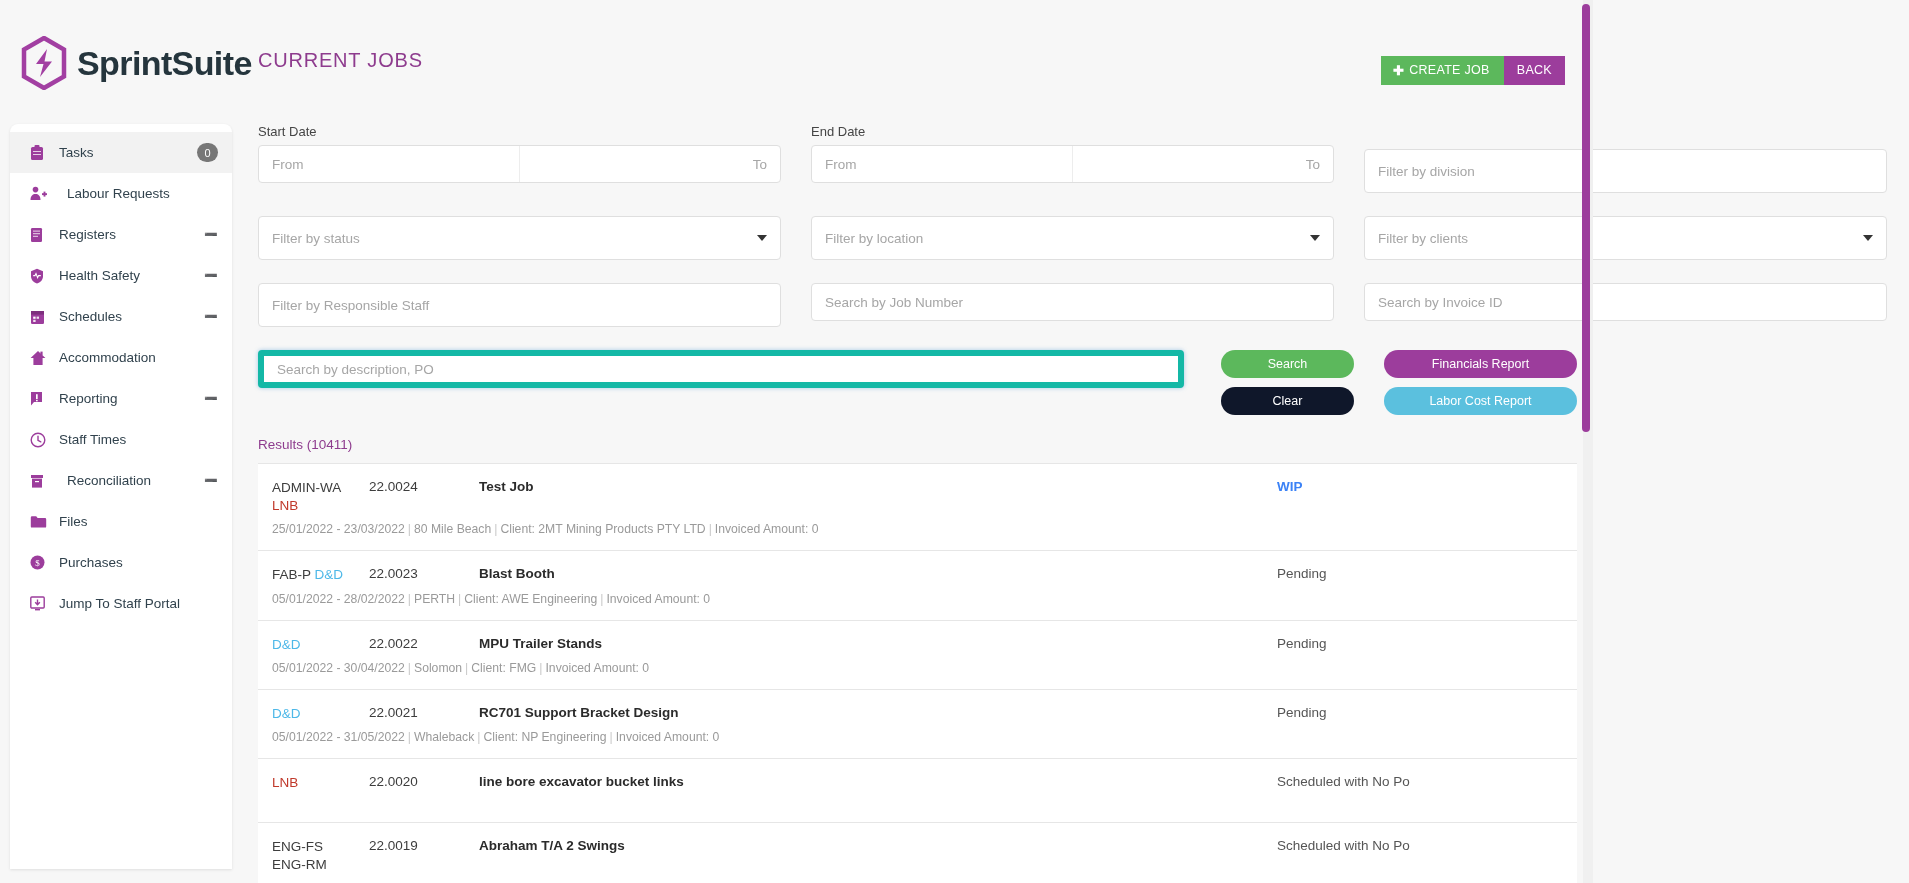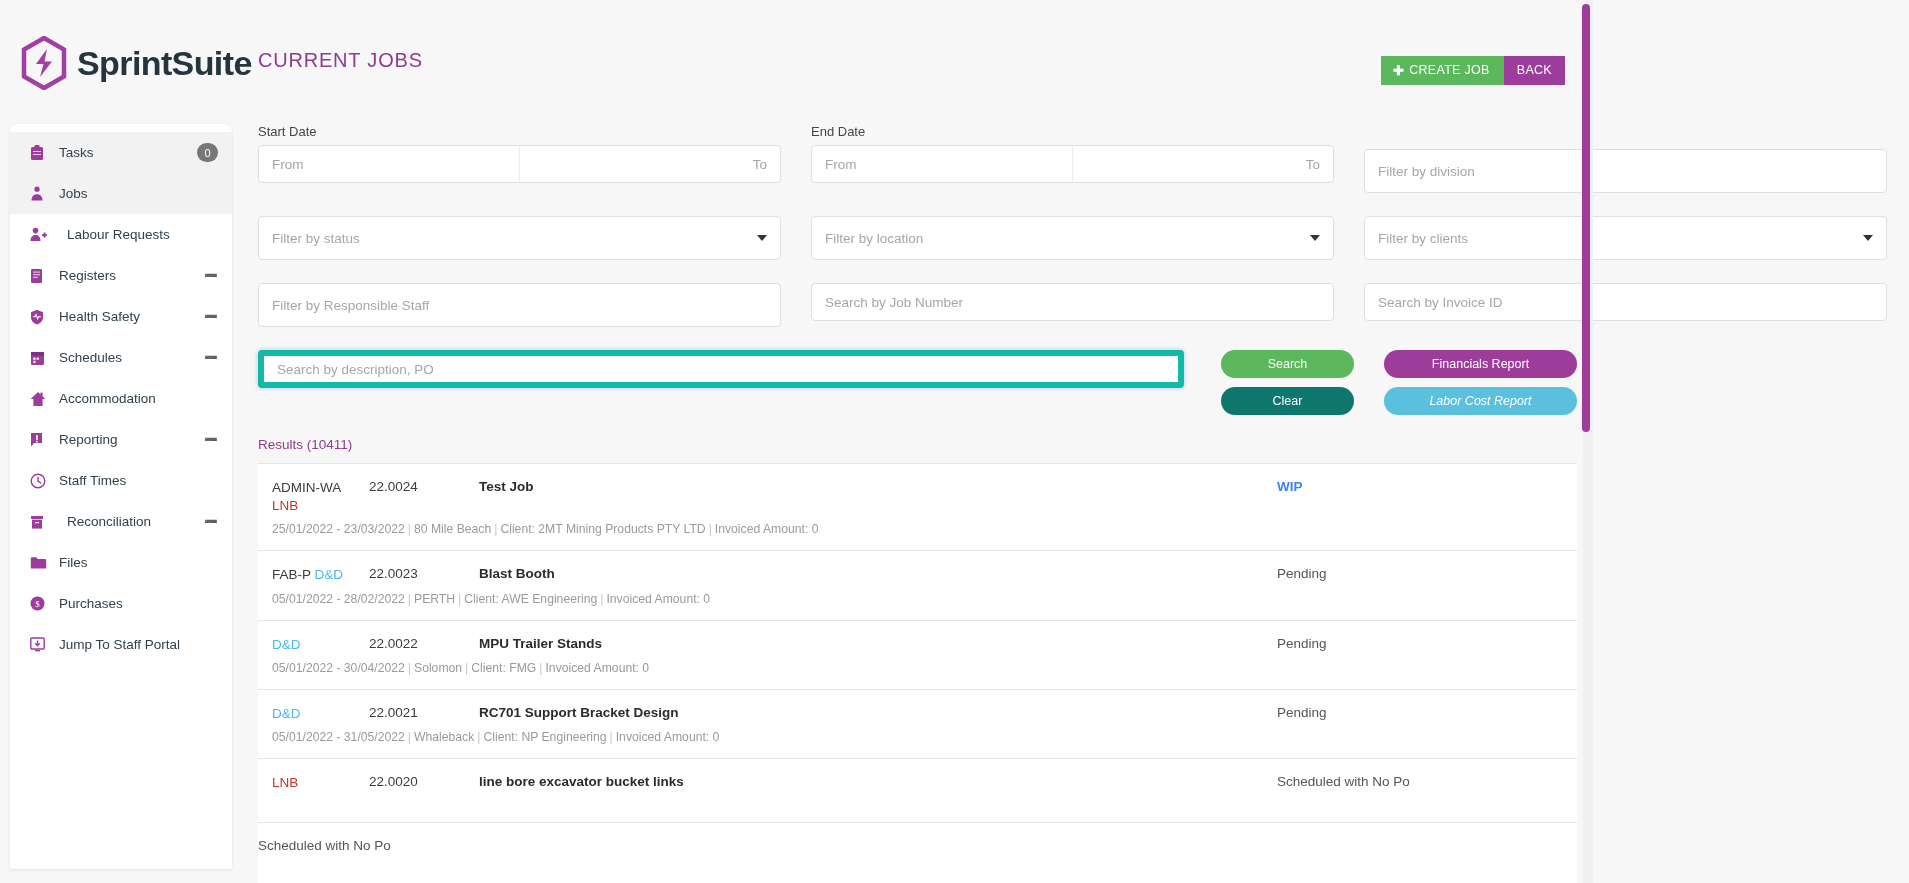--- a/index.html
+++ b/index.html
@@ -140,23 +140,23 @@
     margin-left: 37px;
     display: grid; grid-template-columns: 133px 193px;
     column-gap: 30px; row-gap: 9px;
   }
   .rbtn {
     height: 28px; border: none; border-radius: 14px;
     color: #fff; font-size: 12.5px; cursor: pointer;
     font-family: "Liberation Sans", sans-serif;
   }
   .bg-search { background: #5cb85c; }
-  .bg-clear  { background: #0f766e; }
+  .bg-clear  { background: #0f172a; }
   .bg-fin    { background: #9c3d9c; }
-  .bg-labor  { background: #5bc0de; font-style: italic; }
+  .bg-labor  { background: #5bc0de; }
 
   .results-label {
     margin-top: 22px; font-size: 13.5px; color: #8e3c8e;
   }
 
   
   .results {
     margin-top: 11px;
     background: #fff;
     border-top: 1px solid #e6e6e6;
@@ -231,29 +231,20 @@
             <rect x="1" y="2" width="12" height="13" rx="1.5" fill="#9c3d9c"></rect>
             <rect x="4.5" y="0" width="5" height="3.5" rx="1" fill="#9c3d9c"></rect>
             <rect x="3" y="6" width="8" height="1" fill="#fff" opacity="0.75"></rect>
             <rect x="3" y="9" width="8" height="1" fill="#fff" opacity="0.75"></rect>
           </svg>
       </span>
       <span class="nav-label">Tasks</span>
       <span class="badge">0</span>
     </div>
 
-    <div class="nav-item active">
-      <span class="nav-ico">
-        <svg width="14" height="16" viewBox="0 0 14 16">
-            <circle cx="7" cy="3.2" r="2.6" fill="#9c3d9c"></circle>
-            <path d="M1.5 14.5 C1.5 10.2 4 8.2 7 8.2 C10 8.2 12.5 10.2 12.5 14.5 Z" fill="#9c3d9c"></path>
-          </svg>
-      </span>
-      <span class="nav-label">Jobs</span>
-    </div>
 
     <div class="nav-item">
       <span class="nav-ico">
         <svg width="17" height="16" viewBox="0 0 17 16">
             <circle cx="5.5" cy="3.6" r="2.8" fill="#9c3d9c"></circle>
             <path d="M0.5 14 C0.5 9.8 2.8 8 5.5 8 C8.2 8 10.5 9.8 10.5 14 Z" fill="#9c3d9c"></path>
             <rect x="12" y="7.2" width="5" height="1.9" fill="#9c3d9c"></rect>
             <rect x="13.55" y="5.6" width="1.9" height="5" fill="#9c3d9c"></rect>
           </svg>
       </span>
@@ -510,20 +501,30 @@
               <span class="tag-red">LNB</span>
             </span>
             <span class="rnum">22.0020</span>
             <span class="rdesc">line bore excavator bucket links</span>
           </div>
         </div>
         <div class="rstatus">Scheduled with No Po</div>
       </div>
 
       <div class="rrow">
+        <div class="rmain">
+          <div class="rtop">
+            <span class="rcode">
+              <span class="div">ENG-FS ENG-RM</span>
+            </span>
+            <span class="rnum">22.0019</span>
+            <span class="rdesc">Abraham T/A 2 Swings</span>
+          </div>
+
+        </div>
         <div class="rstatus">Scheduled with No Po</div>
       </div>
 
     </div>
   </div>
 
   <div class="scroll-track">
     <div class="scroll-thumb"></div>
   </div>
 

